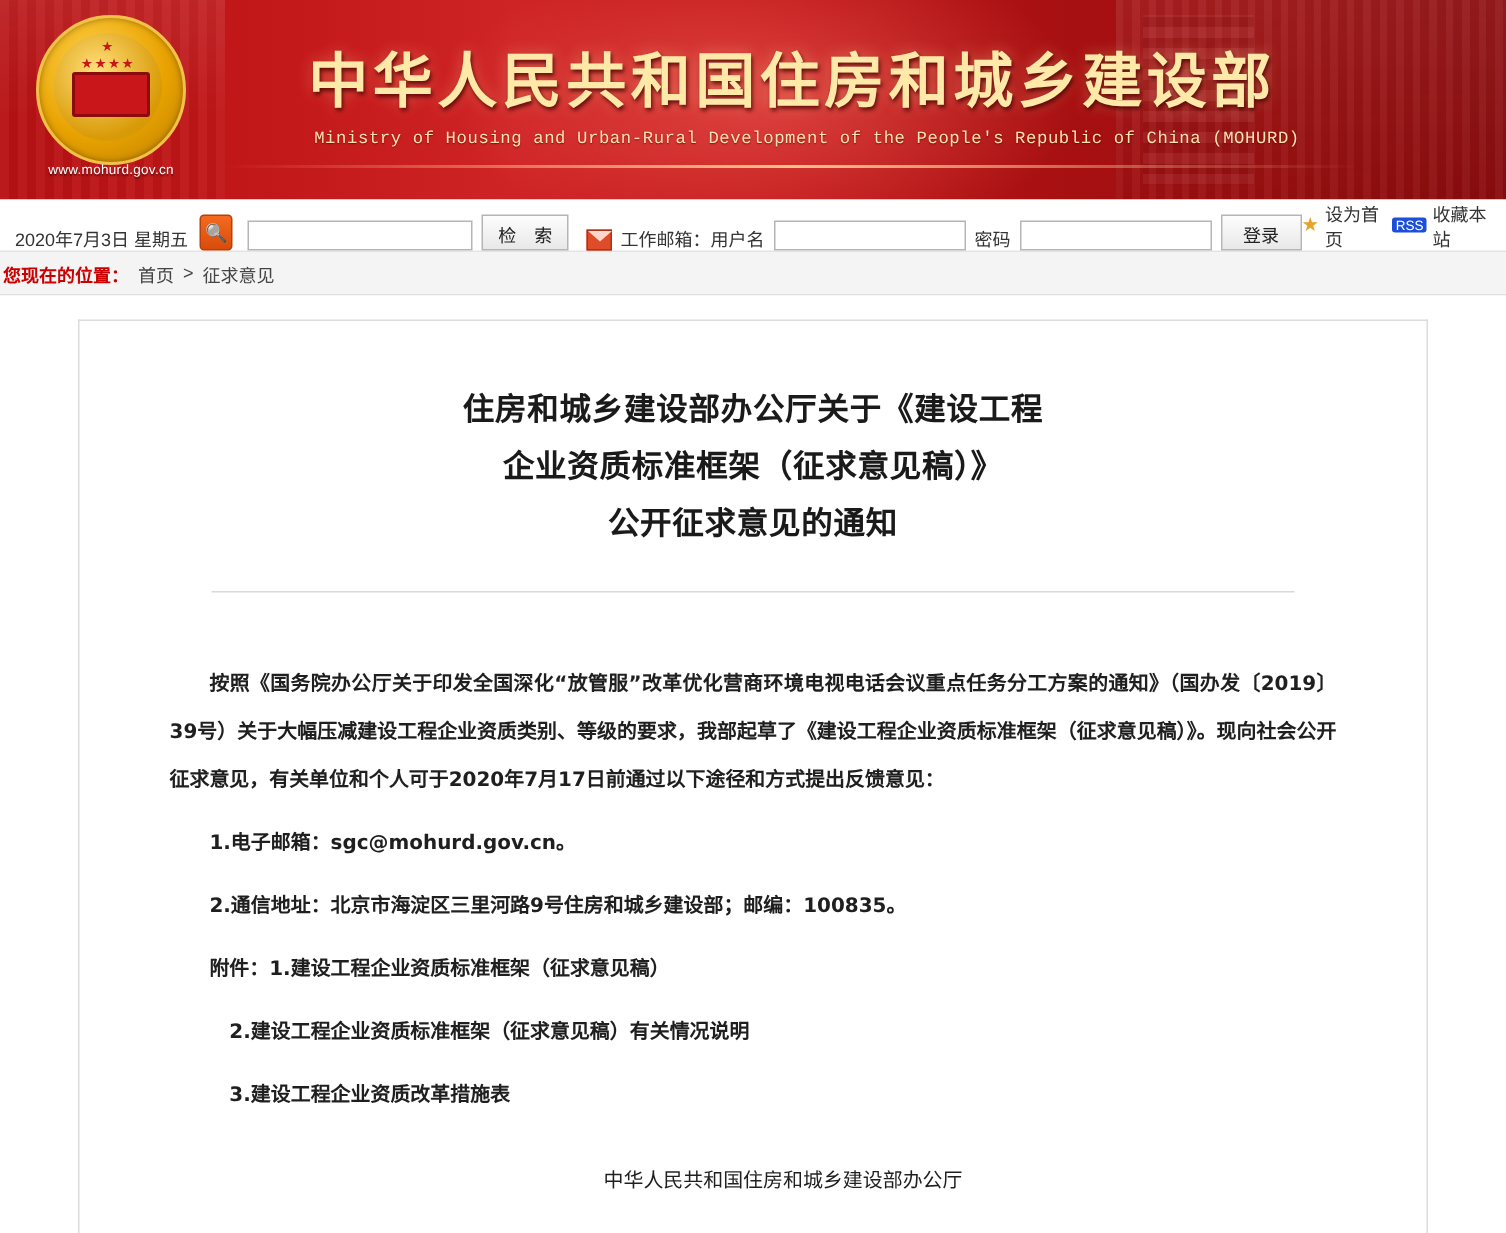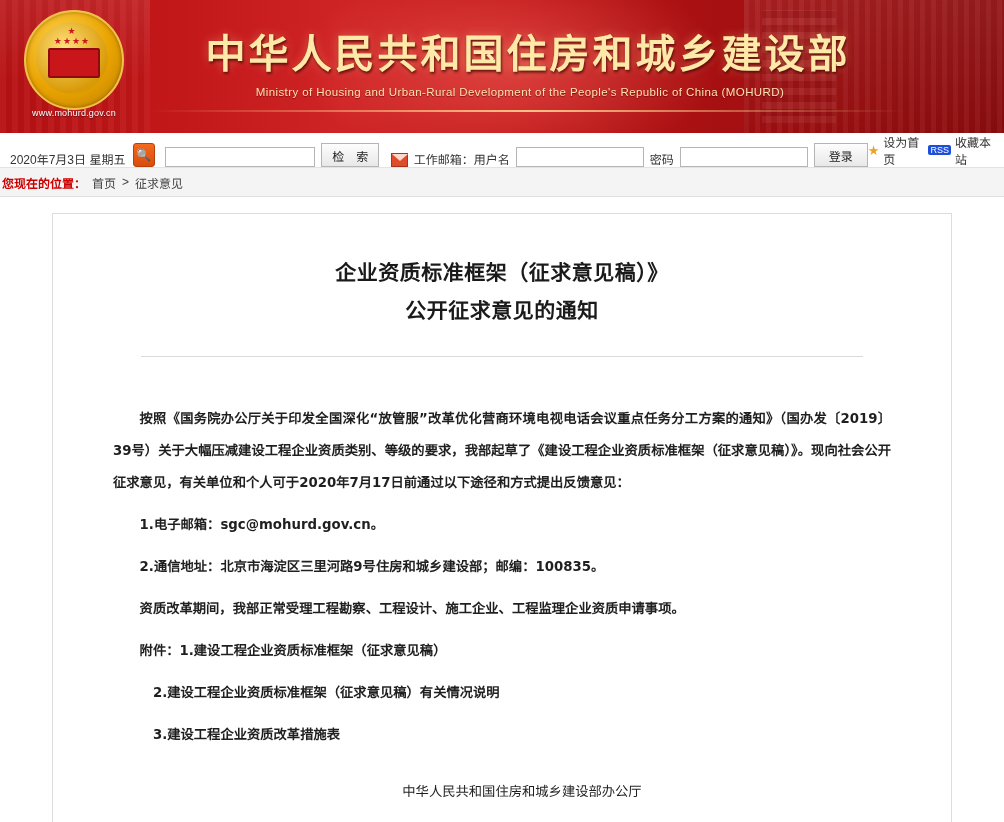--- a/index.html
+++ b/index.html
@@ -109,27 +109,27 @@
     color: #ffe9a8;
     font-family: Liberation Serif, serif;
     font-size: 40px;
     font-weight: bold;
     letter-spacing: 3px;
     text-shadow: 1px 2px 3px rgba(80,0,0,.85), 0 0 10px rgba(255,220,150,.35);
     white-space: nowrap;
   }
   .banner-sub {
     position: absolute;
-    left: 140px; top: 86px;
+    left: 158px; top: 86px;
     width: 760px;
     text-align: center;
     color: #ffe2b0;
     font-size: 11.5px;
     letter-spacing: .4px;
-    font-family: Liberation Sans, sans-serif;
+    font-family: Liberation Mono, monospace;
     white-space: nowrap;
     text-shadow: 0 1px 1px rgba(90,0,0,.7);
   }
   .banner-underline {
     position: absolute;
     left: 150px; top: 110px;
     width: 756px; height: 2px;
     background: linear-gradient(90deg, rgba(255,220,150,0), rgba(255,220,150,.85), rgba(255,220,150,0));
   }
 
@@ -335,31 +335,31 @@
     <span class="c-label">您现在的位置：</span>
     <span class="c-path">首页</span>
     <span class="c-path">&gt;</span>
     <span class="c-path">征求意见</span>
   </div>
 
   <div class="doc-area">
     <div class="doc-card">
 
       <div class="doc-title">
+        <div>住房和城乡建设部办公厅关于《建设工程</div>
         <div>企业资质标准框架（征求意见稿）》</div>
         <div>公开征求意见的通知</div>
       </div>
 
       <div class="doc-rule"></div>
 
       <div class="doc-body">
         <p class="indent2">按照《国务院办公厅关于印发全国深化“放管服”改革优化营商环境电视电话会议重点任务分工方案的通知》（国办发〔2019〕39号）关于大幅压减建设工程企业资质类别、等级的要求，我部起草了《建设工程企业资质标准框架（征求意见稿）》。现向社会公开征求意见，有关单位和个人可于2020年7月17日前通过以下途径和方式提出反馈意见：</p>
         <p class="indent2">1.电子邮箱：sgc@mohurd.gov.cn。</p>
         <p class="indent2">2.通信地址：北京市海淀区三里河路9号住房和城乡建设部；邮编：100835。</p>
-        <p class="indent2">资质改革期间，我部正常受理工程勘察、工程设计、施工企业、工程监理企业资质申请事项。</p>
 
         <p class="indent2">
           <span>附件：</span><span>1.建设工程企业资质标准框架（征求意见稿）</span>
         </p>
         <p class="indent3">2.建设工程企业资质标准框架（征求意见稿）有关情况说明</p>
         <p class="indent3">3.建设工程企业资质改革措施表</p>
 
         <div class="sign">
           <div>中华人民共和国住房和城乡建设部办公厅</div>
 

